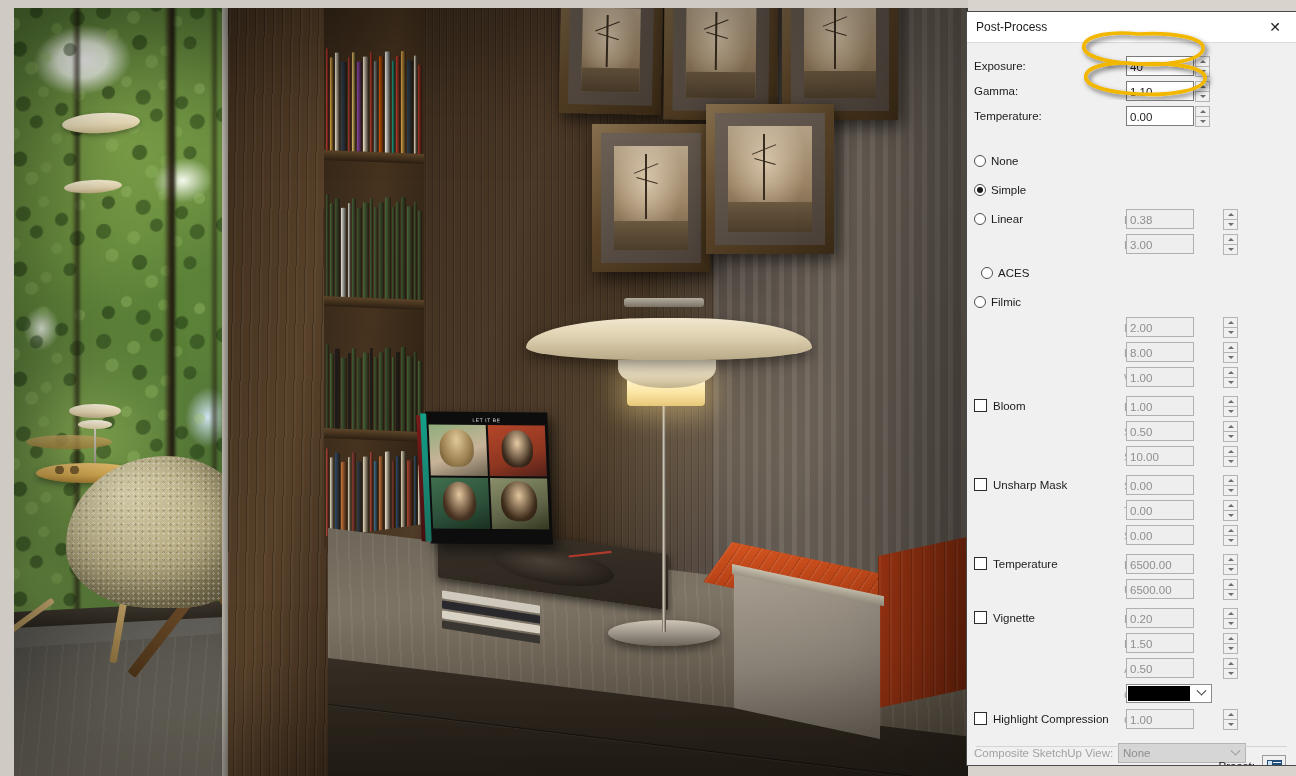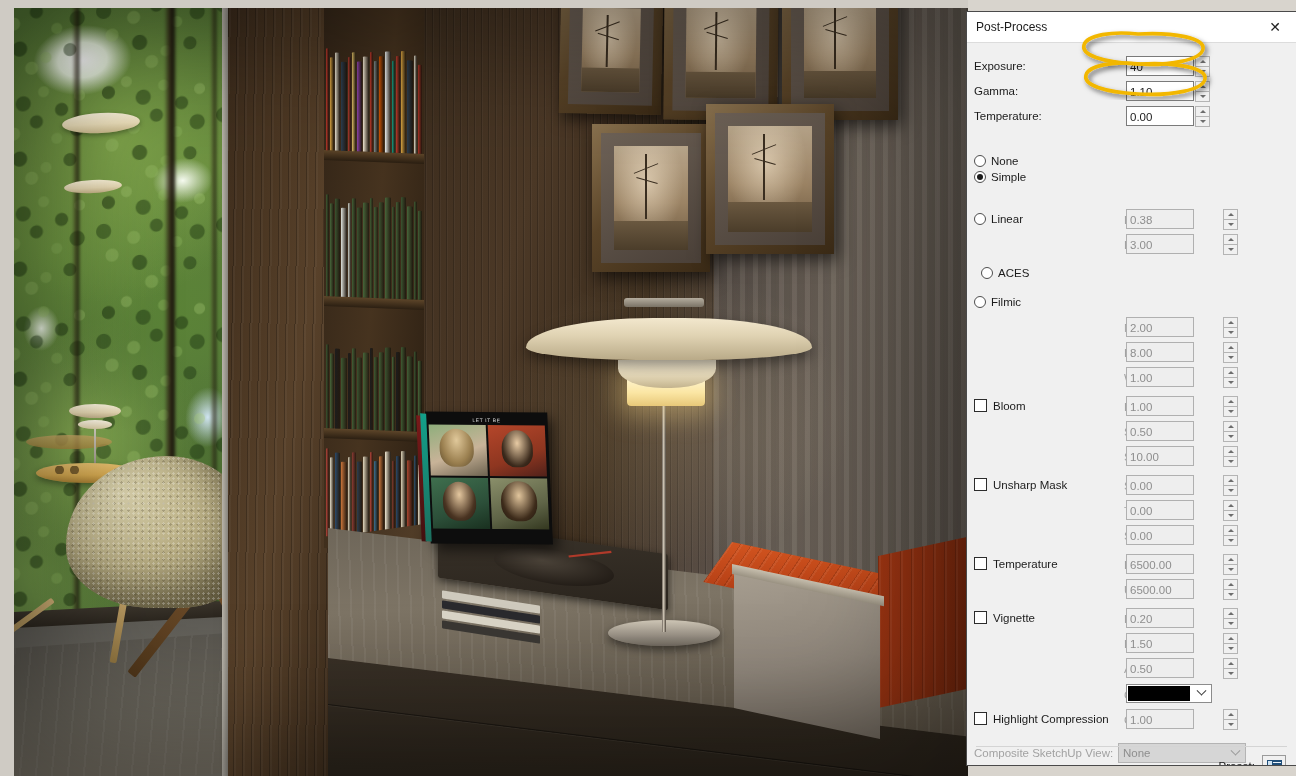--- a/index.html
+++ b/index.html
@@ -784,21 +784,21 @@
           <div class="sb dn">
               <i></i>
             </div>
         </div>
       </div>
 
       <div class="radio-row" style="top:112px;">
         <span class="radio"></span>
         <span class="radio-label">None</span>
       </div>
-      <div class="radio-row" style="top:128px;">
+      <div class="radio-row" style="top:141px;">
         <span class="radio on"></span>
         <span class="radio-label">Simple</span>
       </div>
       <div class="radio-row" style="top:170px;">
         <span class="radio"></span>
         <span class="radio-label">Linear</span>
       </div>
       <div class="radio-row" style="top:224px;margin-left:7px;">
         <span class="radio"></span>
         <span class="radio-label">ACES</span>

